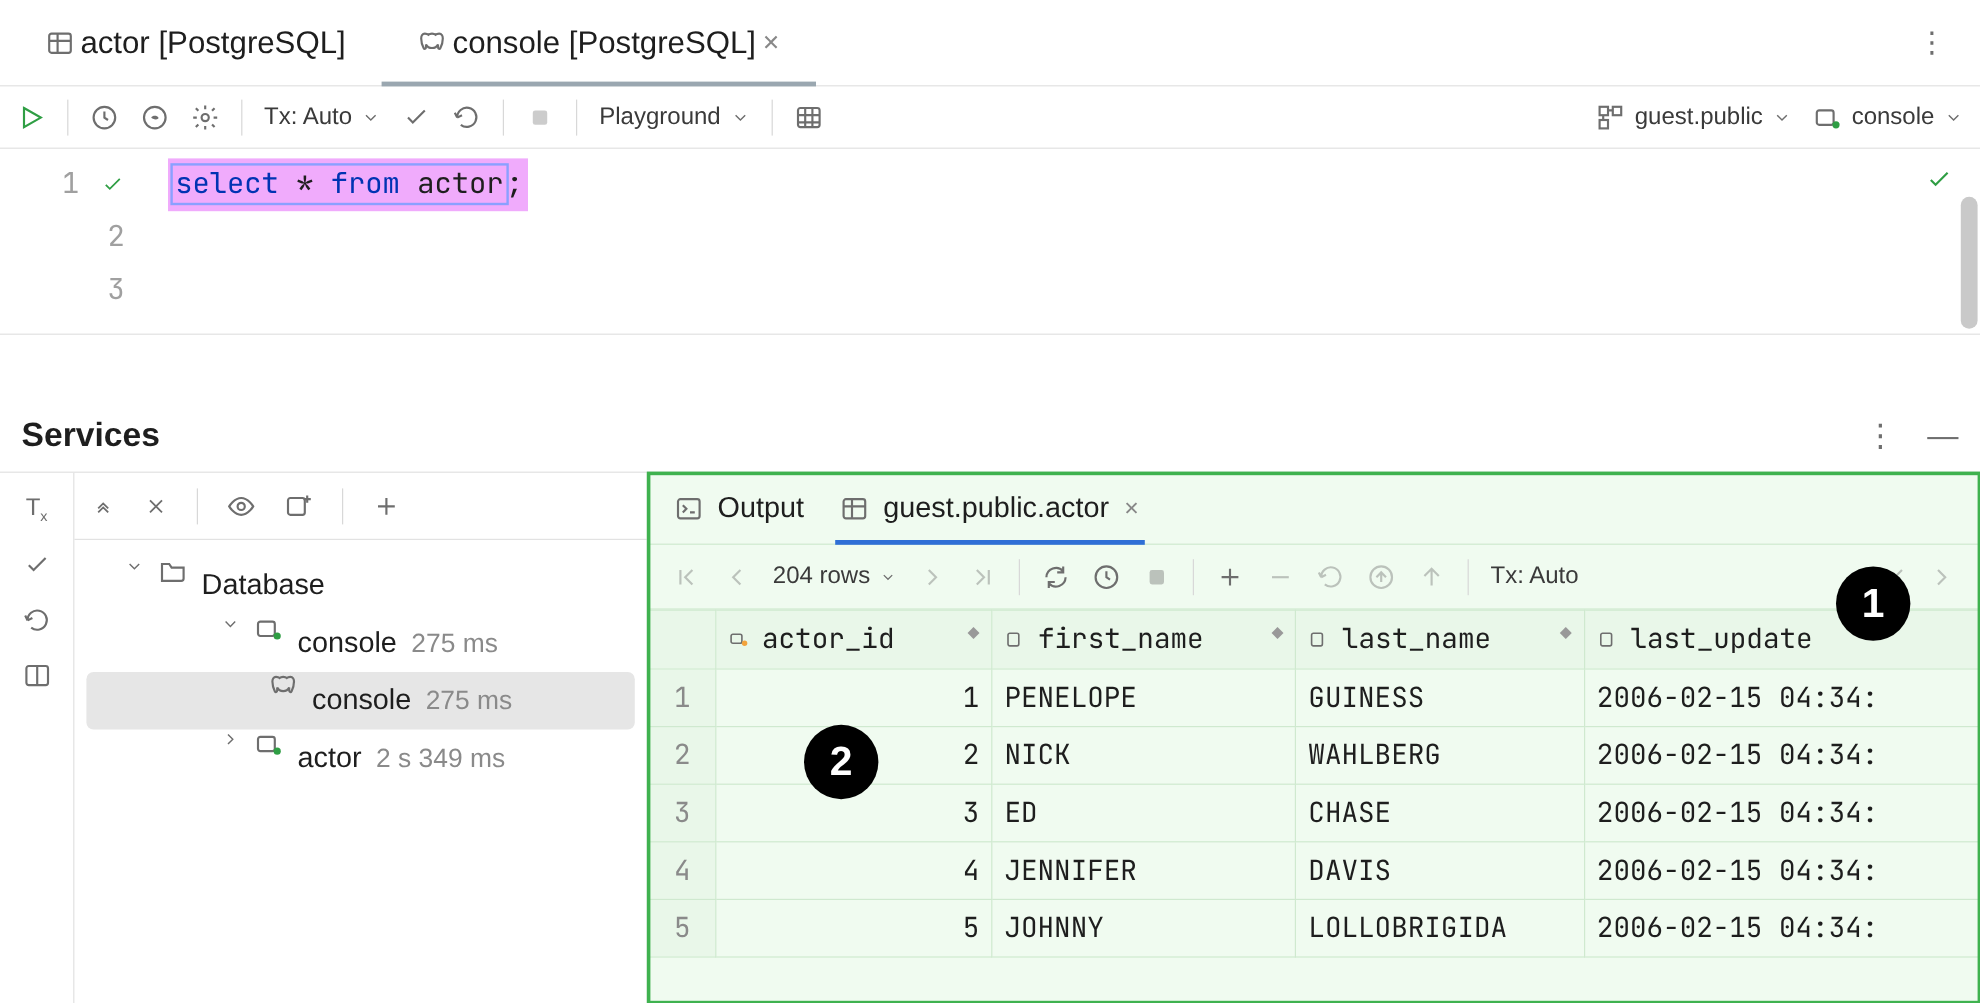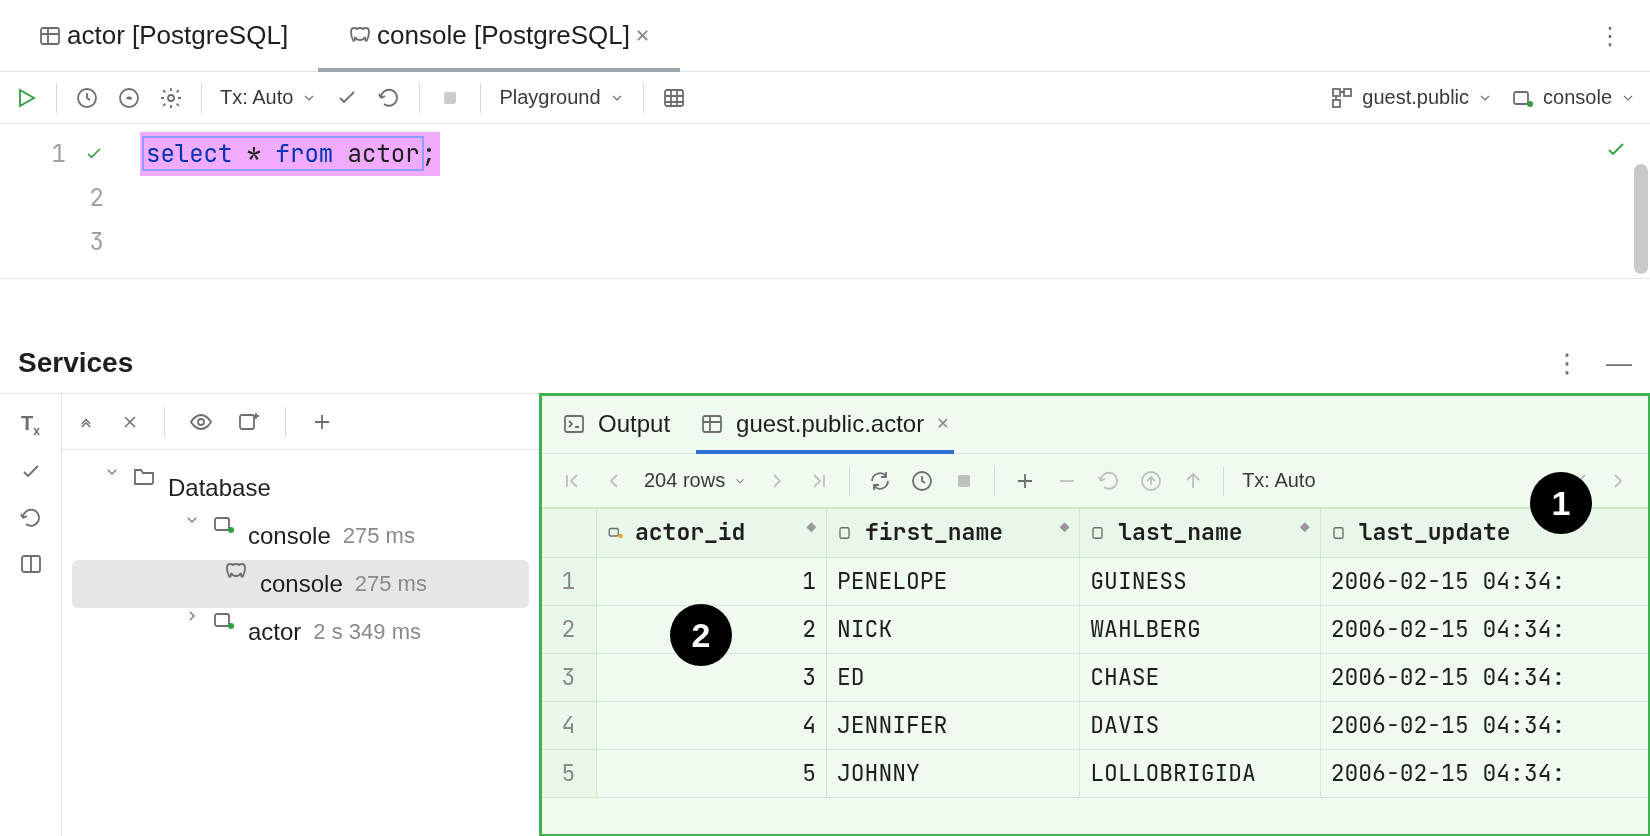--- a/index.html
+++ b/index.html
@@ -61,21 +61,21 @@
   .res-tab{display:flex;align-items:center;gap:12px;height:100%;position:relative;cursor:pointer}
   .res-tab.active{color:#1e1e1e}
   .res-tab.active::after{content:"";position:absolute;left:-4px;right:-4px;bottom:-1px;height:4px;background:#2f6fd6}
   .res-tab .close{font-size:16px;color:#888}
 
   .res-tools{height:54px;border-bottom:1px solid #cfe9cf;display:flex;align-items:center;gap:18px;padding:0 20px;color:#5a5a5a;font-size:20px}
   .res-tools .faded{opacity:.4}
 
   .grid{width:100%;border-collapse:collapse;font-size:23px}
   .grid th,.grid td{border:1px solid #cfe9cf;padding:8px 10px;text-align:left;height:48px;white-space:nowrap;overflow:hidden}
-  .grid th{background:#e9f7e9;font-weight:700}
+  .grid th{background:#e9f7e9;font-weight:400}
   .grid .rownum{width:56px;text-align:center;color:#8a8a8a;background:#e9f7e9}
   .grid .idcol{text-align:right;width:230px}
   .col-sort{float:right;color:#999;font-size:16px}
   .col-ico{display:inline-block;margin-right:10px;vertical-align:middle}
 
   
   .bubble{position:absolute;width:62px;height:62px;border-radius:50%;background:#000;color:#fff;font-size:34px;font-weight:700;display:flex;align-items:center;justify-content:center;z-index:50}
 
   .elephant{fill:#4a8cd4;stroke:none}
 </style>
@@ -203,21 +203,21 @@
   <span>Services</span>
   <div class="right">
     <span>⋮</span>
     <span>—</span>
   </div>
 </div>
 
 <div class="svc-body">
 
   <div class="svc-left">
-    <span style="font-weight:700">T<sub style="font-size:12px">x</sub></span>
+    <span style="font-weight:400">T<sub style="font-size:12px">x</sub></span>
     <svg class="ico" viewBox="0 0 24 24">
         <path d="M5 12l4 4L19 6"></path>
       </svg>
     <svg class="ico" viewBox="0 0 24 24">
         <path d="M4 12a8 8 0 1 1 3 6M4 12l-2-4M4 12l4-2"></path>
       </svg>
     <svg class="ico" viewBox="0 0 24 24">
         <rect x="3" y="4" width="18" height="16" rx="2"></rect>
         <path d="M12 4v16"></path>
       </svg>

